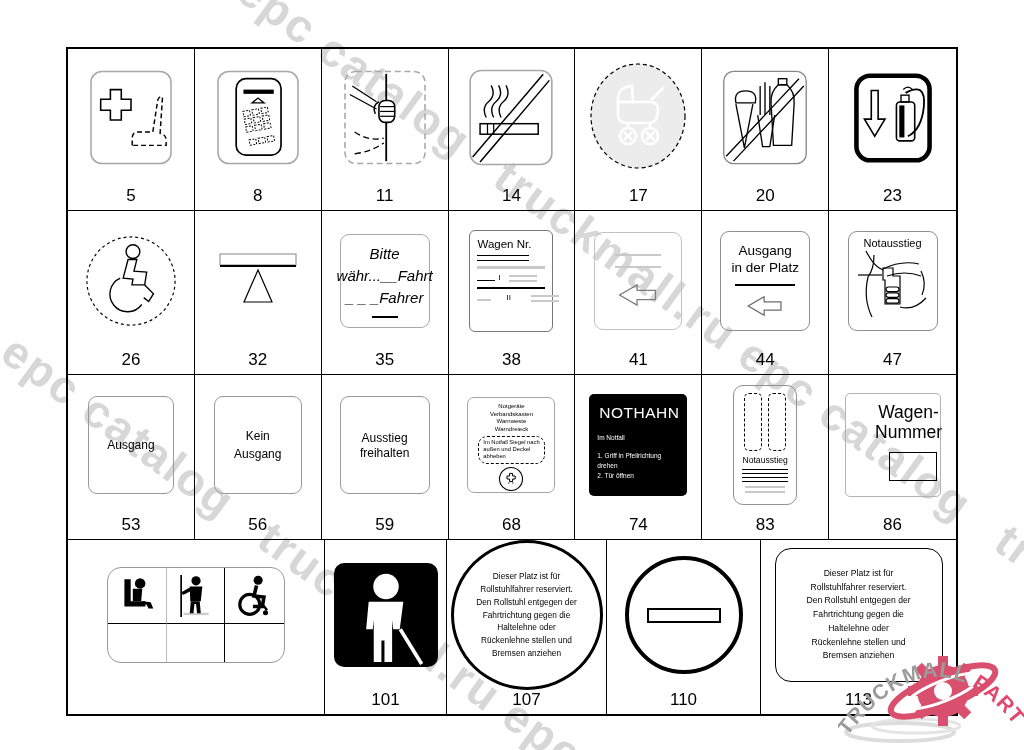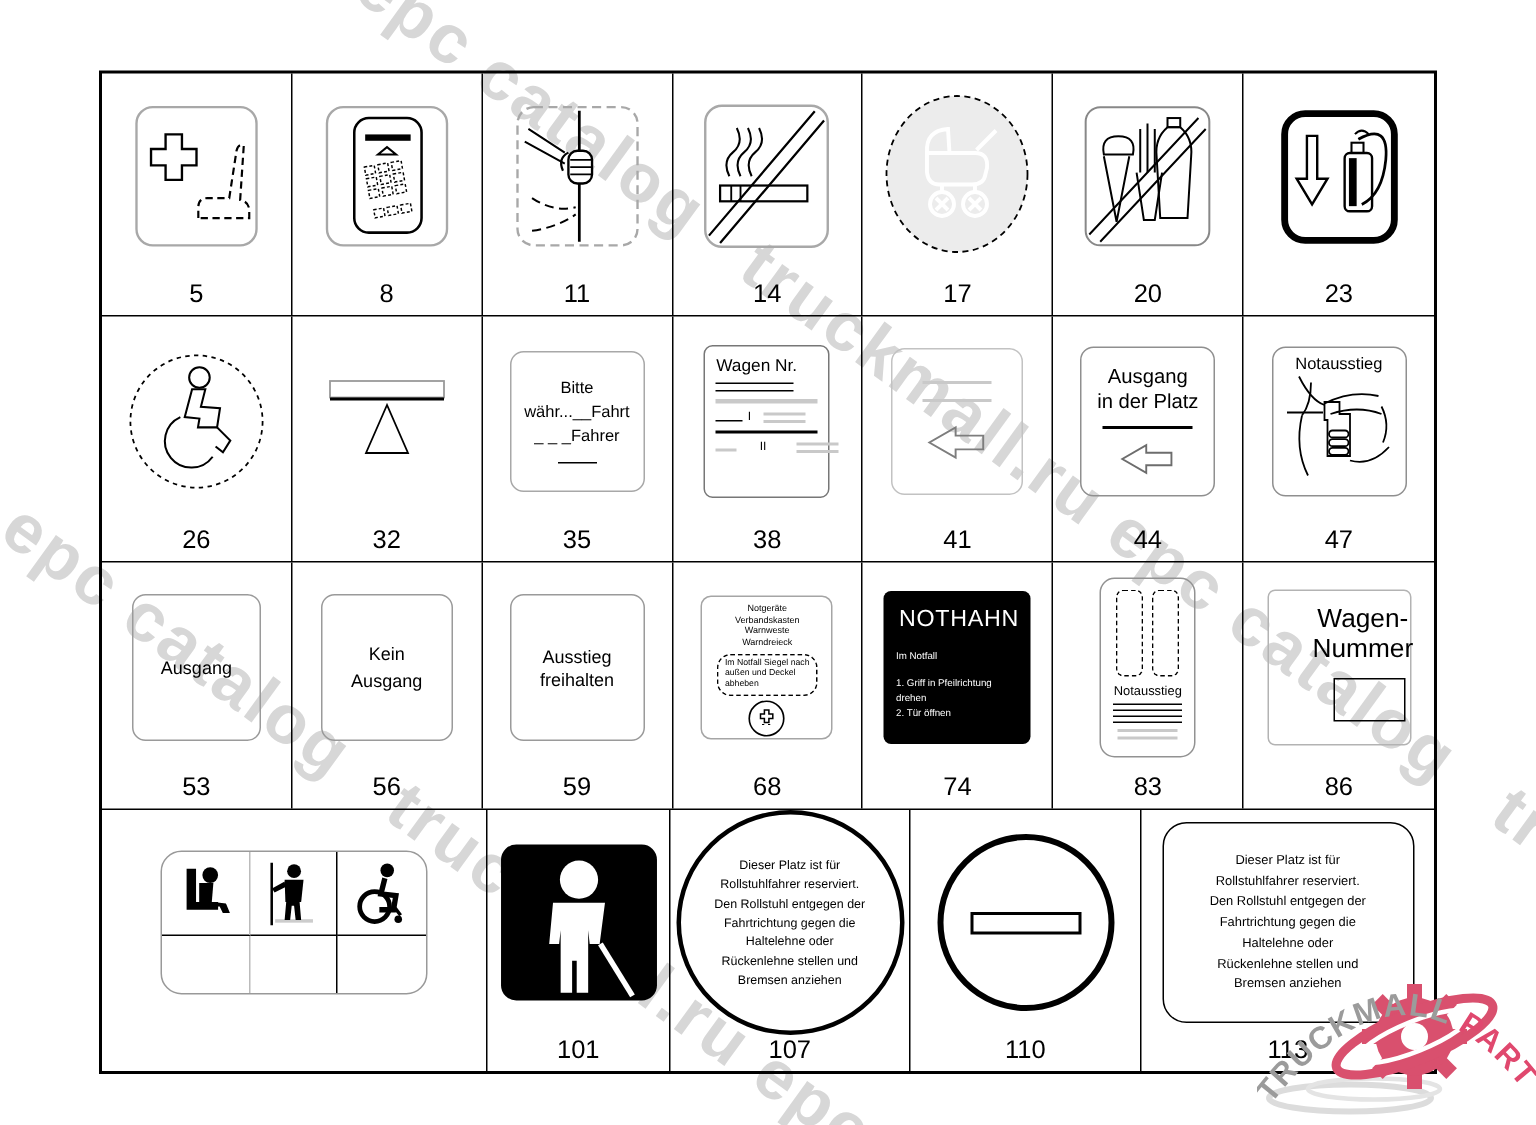--- a/index.html
+++ b/index.html
@@ -19,21 +19,21 @@
   .row4{flex:1;grid-template-columns:257px 122px 160px 154px 1fr;border-bottom:none;}
   .cell{position:relative;border-right:1.6px solid #000;display:flex;flex-direction:column;
         align-items:center;justify-content:center;padding-bottom:24px;box-sizing:border-box;}
   .cell:last-child{border-right:none;}
   .num{position:absolute;bottom:4px;left:0;width:100%;text-align:center;font-size:17px;}
   
   .frame{border:1.3px solid #a8a8a8;border-radius:9px;box-sizing:border-box;
          display:flex;flex-direction:column;align-items:center;justify-content:center;text-align:center;}
   .ln{background:#000;height:1.5px;}
   .lng{background:#c9c9c9;height:2px;}
-  .signtext{font-size:11px;line-height:1.45;}
+  .signtext{font-size:15px;line-height:1.45;font-style:italic;}
   
   .nothahn{width:98px;height:102px;background:#000;border-radius:5px;color:#fff;
            box-sizing:border-box;padding:10px 6px 4px 8px;text-align:left;}
   .nothahn .t{font-size:15.5px;letter-spacing:.5px;text-align:center;}
   .nothahn .s{font-size:6.5px;margin-top:12px;}
   .nothahn .st{font-size:6.5px;margin-top:10px;line-height:1.5;}
   
   .circsign{width:152px;height:150px;border:3px solid #000;border-radius:50%;display:flex;
             align-items:center;justify-content:center;text-align:center;box-sizing:border-box;}
   .circsign .tx{font-size:8.3px;line-height:1.55;}

